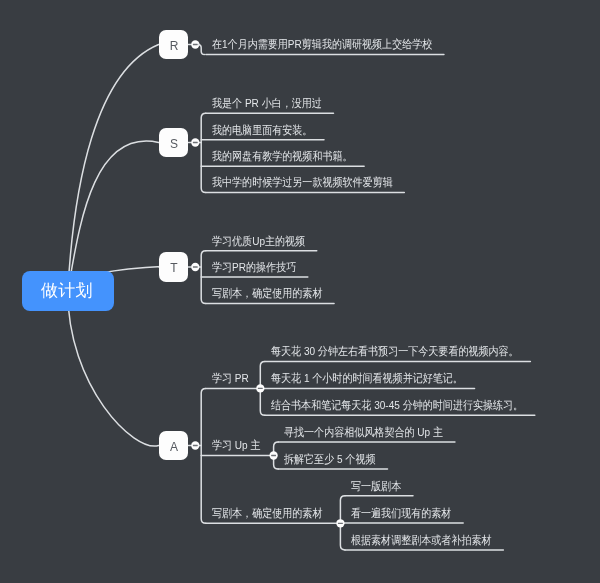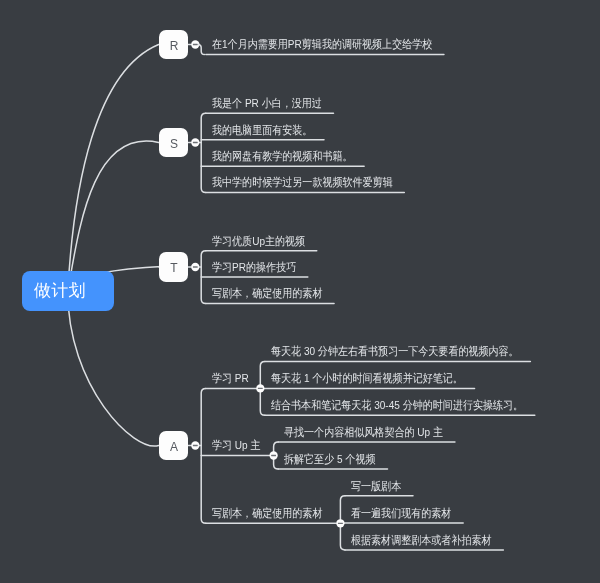--- a/index.html
+++ b/index.html
@@ -83,21 +83,21 @@
       <path d="M345,495.7 L412.99749999999995,495.7" fill="none" stroke="#dcdfe2" stroke-width="1.5" stroke-linecap="round"></path>
       <path d="M340.4,523.1 L463.19499999999994,523.1" fill="none" stroke="#dcdfe2" stroke-width="1.5" stroke-linecap="round"></path>
       <path d="M345,549.9 L503.35299999999995,549.9" fill="none" stroke="#dcdfe2" stroke-width="1.5" stroke-linecap="round"></path>
       <g>
         <circle cx="340.4" cy="523.3" r="4.15" fill="#fdfdfd"></circle>
         <rect x="337.95" y="522.65" width="4.9" height="1.3" rx="0.3" fill="#6e7176"></rect>
       </g>
     </svg>
   <div id="nodes">
       <div id="root-node" style="left: 22px; top: 271px; width: 91.5px; height: 40px; background: rgb(68, 147, 253);"></div>
-      <div id="root-label" style="left: 34px; top: 282.3px;">做计划</div>
+      <div id="root-label" style="left: 41px; top: 282.3px;">做计划</div>
       <div class="letter-box" style="left: 158.6px; top: 29.6px; width: 29.8px; height: 29.8px;"></div>
       <div class="letter-lbl" style="left: 169.664px; top: 39.7px;">R</div>
       <div class="letter-box" style="left: 158.6px; top: 127.6px; width: 29.8px; height: 29.8px;"></div>
       <div class="letter-lbl" style="left: 169.992px; top: 137.7px;">S</div>
       <div class="letter-box" style="left: 158.6px; top: 252.1px; width: 29.8px; height: 29.8px;"></div>
       <div class="letter-lbl" style="left: 170.328px; top: 262.2px;">T</div>
       <div class="letter-box" style="left: 158.6px; top: 430.6px; width: 29.8px; height: 29.8px;"></div>
       <div class="letter-lbl" style="left: 169.992px; top: 440.7px;">A</div>
       <div class="txt" style="left: 211.6px; top: 38.3px;">在1个月内需要用PR剪辑我的调研视频上交给学校</div>
       <div class="txt" style="left: 211.6px; top: 97px;">我是个 PR 小白，没用过</div>

